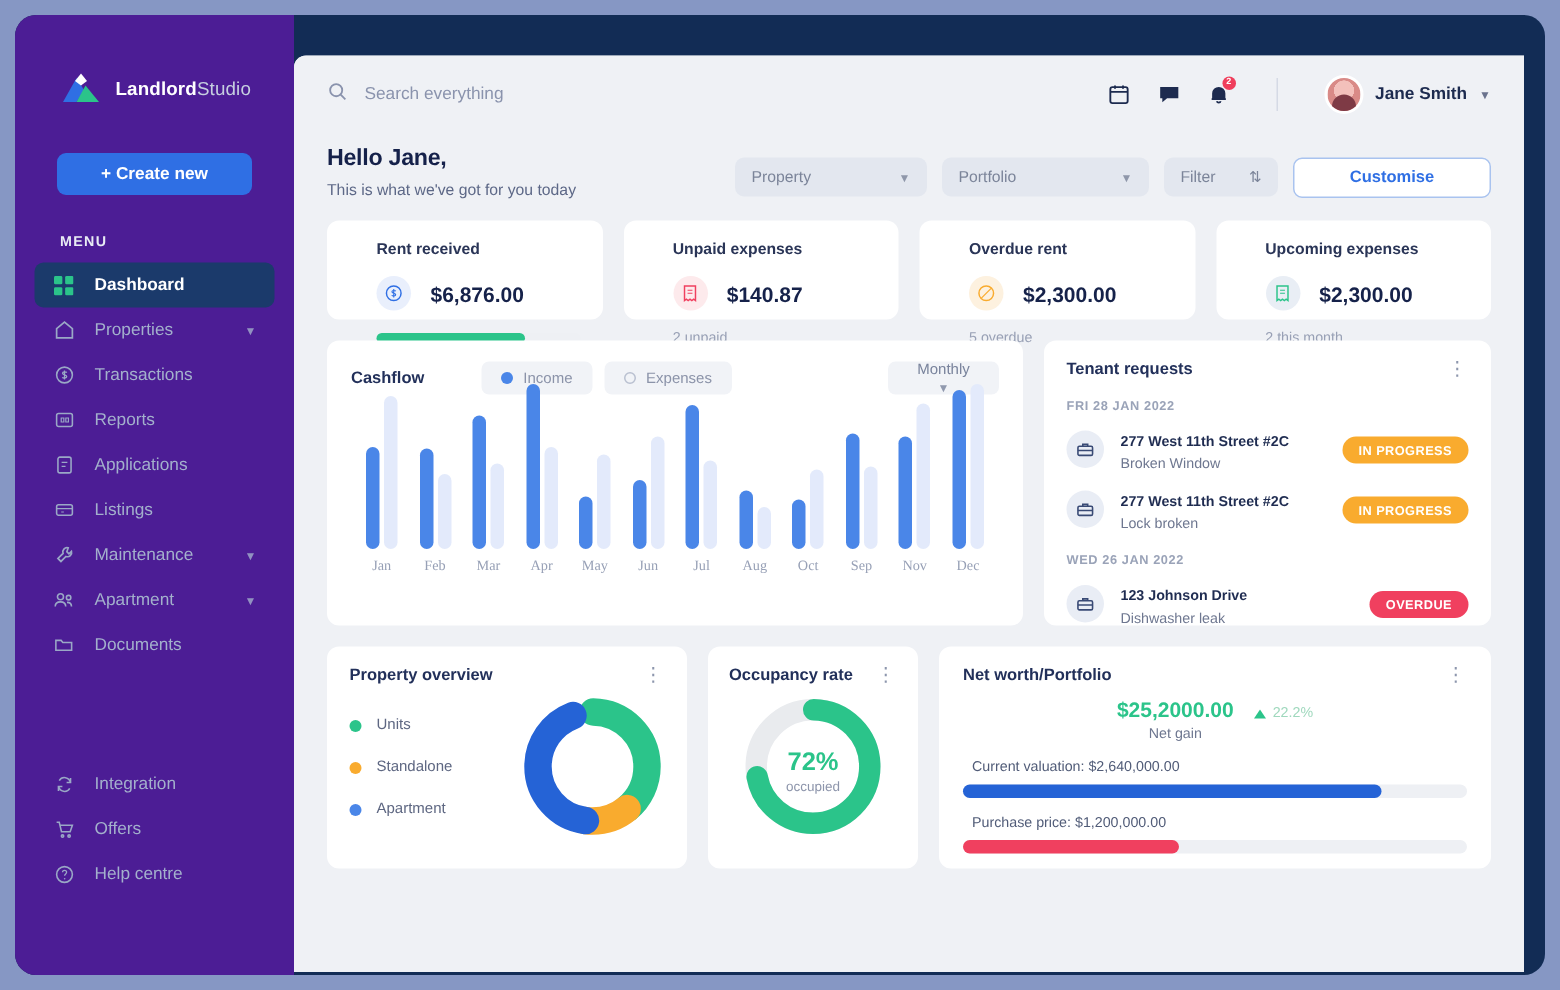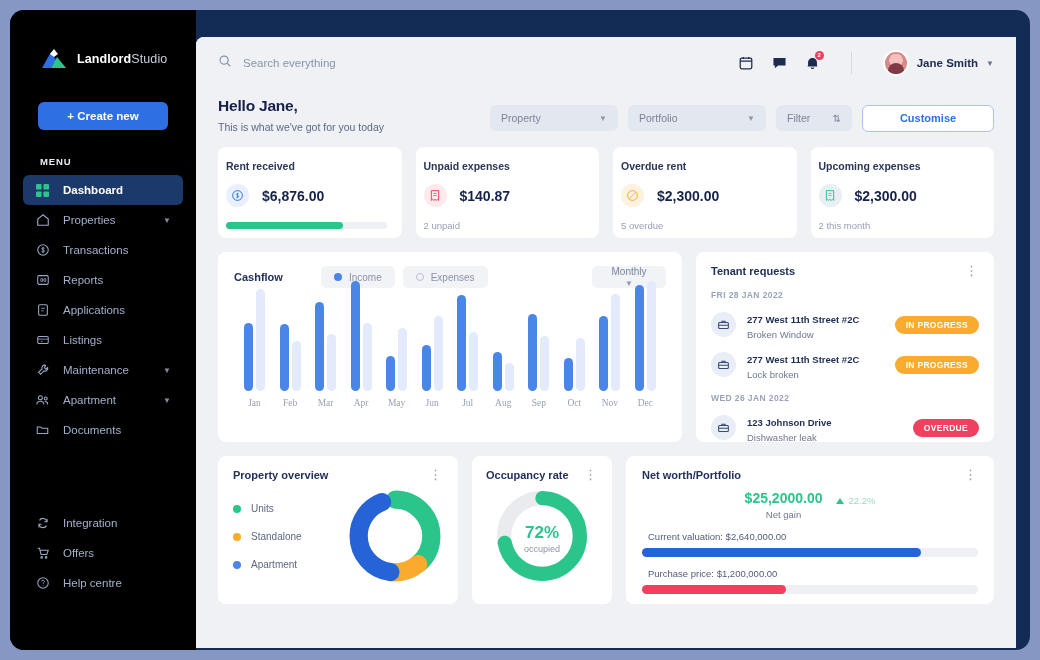--- a/index.html
+++ b/index.html
@@ -13,21 +13,21 @@
     position: absolute; left: 10px; top: 10px;
     width: 1020px; height: 640px;
     background: #122c55;
     border-radius: 14px;
   }
   
   .sidebar {
     position: absolute; left: 0; top: 0;
     width: 186px; height: 640px;
     border-radius: 14px 0 0 14px;
-    background: #000000;
+    background: #4c1d95;
     padding-top: 34px;
   }
   .brand { display: flex; align-items: center; gap: 9px; padding-left: 30px; height: 30px; }
   .brand-logo { width: 28px; height: 22px; position: relative; }
   .brand-text { font-size: 12.5px; color: #ffffff; font-weight: bold; letter-spacing: .1px; }
   .brand-text .light { font-weight: normal; color: #c6cfe0; }
 
   .create-btn {
     margin: 28px auto 0 auto; display: block;
     width: 130px; height: 28px;
@@ -118,21 +118,21 @@
   .btn-customise {
     width: 132px; height: 27px; background: #ffffff;
     border: 1px solid #a9c3ef; border-radius: 6px;
     color: #2f6fe4; font-size: 11px; font-weight: bold;
     font-family: "Liberation Sans", sans-serif; cursor: pointer;
   }
 
   
   .stats { display: flex; gap: 14px; padding: 14px 22px 0 22px; }
   .card { background: #fff; border-radius: 8px; }
-  .stat { flex: 1; padding: 13px 15px 14px 8px; height: 91px; }
+  .stat { flex: 1; padding: 13px 15px 14px 33px; height: 66px; }
   .stat-title { font-size: 10.5px; color: #2a3557; font-weight: bold; }
   .stat-row { display: flex; align-items: center; gap: 13px; margin-top: 12px; }
   .stat-ic { width: 23px; height: 23px; border-radius: 50%; display: flex; align-items: center; justify-content: center; flex: none; }
   .stat-val { font-size: 14px; font-weight: bold; color: #16224a; }
   .stat-sub { font-size: 9.5px; color: #98a0b5; margin-top: 13px; }
   .bar-track { height: 7px; border-radius: 4px; background: #eef0f4; margin-top: 15px; }
   .bar-fill { height: 7px; border-radius: 4px; background: #2bc48a; }
 
   
   .mid { display: flex; gap: 14px; padding: 14px 22px 0 22px; }
@@ -546,31 +546,31 @@
               </div>
               <div class="month">
                 <div class="pair">
                   <div class="b inc" style="height: 39px;"></div>
                   <div class="b exp" style="height: 28px;"></div>
                 </div>
                 <div class="mlabel">Aug</div>
               </div>
               <div class="month">
                 <div class="pair">
+                  <div class="b inc" style="height: 33px;"></div>
+                  <div class="b exp" style="height: 53px;"></div>
+                </div>
+                <div class="mlabel">Oct</div>
+              </div>
+              <div class="month">
+                <div class="pair">
                   <div class="b inc" style="height: 77px;"></div>
                   <div class="b exp" style="height: 55px;"></div>
                 </div>
                 <div class="mlabel">Sep</div>
-              </div>
-              <div class="month">
-                <div class="pair">
-                  <div class="b inc" style="height: 33px;"></div>
-                  <div class="b exp" style="height: 53px;"></div>
-                </div>
-                <div class="mlabel">Oct</div>
               </div>
               <div class="month">
                 <div class="pair">
                   <div class="b inc" style="height: 75px;"></div>
                   <div class="b exp" style="height: 97px;"></div>
                 </div>
                 <div class="mlabel">Nov</div>
               </div>
               <div class="month">
                 <div class="pair">

